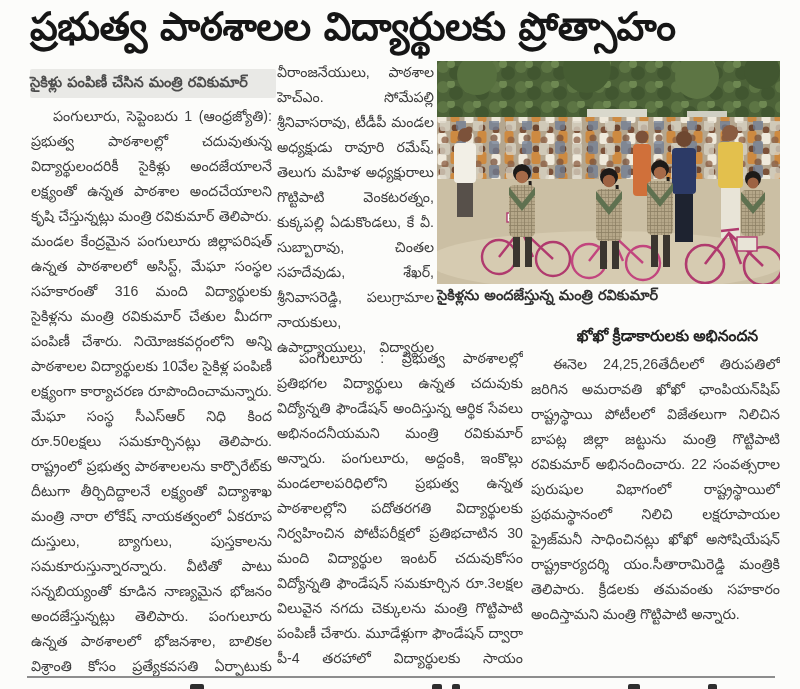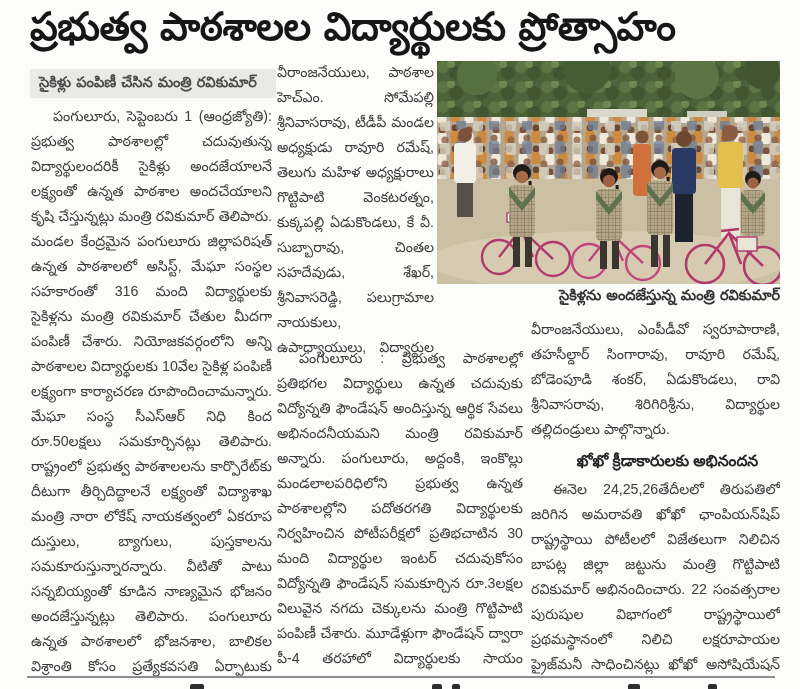--- a/index.html
+++ b/index.html
@@ -17,21 +17,21 @@
     letter-spacing:-0.5px;line-height:62px;white-space:nowrap;
     font-family:"DejaVu Sans",sans-serif;
   }
   
   #subheadbox{
     left:30px;top:69px;width:246px;height:29px;
     background:#e9e9e6;border-radius:2px;
     display:flex;align-items:center;
   }
   #subheadbox .t{
-    padding-left:9px;font-size:14.5px;font-weight:700;color:#4c4c4c;
+    font-size:14.5px;font-weight:700;color:#4c4c4c;
     white-space:nowrap;
   }
   
   .bodytxt{
     font-size:14.2px;line-height:25px;color:#3c3c3c;
     text-align:justify;overflow:hidden;
     font-family:Liberation Sans, sans-serif;
   }
   #col1{left:31px;top:104px;width:241px;height:572px;}
   #col2a{left:277px;top:60px;width:157px;height:297px;}
@@ -44,21 +44,21 @@
     margin:6px 0 4px 0;padding-left:24px;text-align:center;
   }
   
   #photo{
     left:437px;top:61px;width:343px;height:223px;
     background:#9aa57f;overflow:hidden;
   }
   #photo svg{display:block;}
   #caption{
     left:437px;top:287px;width:343px;height:24px;
-    text-align:right;font-size:14.5px;font-weight:700;color:#313131;
+    text-align:left;font-size:14.5px;font-weight:700;color:#313131;
     white-space:nowrap;
   }
   
   #bottomrule{
     left:27px;top:676px;width:748px;height:0;
     border-top:2px solid #8d8d8d;
   }
   .tip{position:absolute;top:684px;height:5px;background:#2e2e2e;border-radius:2px 2px 0 0;}
 </style>
 </head>
@@ -196,21 +196,20 @@
       <circle cx="316" cy="122" r="5.6" fill="#9d6242"></circle>
       <rect x="304" y="129" width="24" height="46" rx="5" fill="url(#chk)"></rect>
       <path d="M304 131 L316 145 L328 131 L328 139 L316 153 L304 139 Z" fill="#5f7150"></path>
     </g>
   </svg>
 </div>
 
 <div id="caption" class="abs">సైకిళ్లను అందజేస్తున్న మంత్రి రవికుమార్</div>
 
 <div id="col3" class="abs bodytxt">
-  <p class="para noindent">వీరాంజనేయులు, ఎంపీడీవో స్వరూపారాణి, తహసీల్దార్ సింగారావు, రావూరి రమేష్, బోడెంపూడి శంకర్, ఏడుకొండలు, రావి శ్రీనివాసరావు, శిరిగిరిశ్రీను, విద్యార్థుల తల్లిదండ్రులు పాల్గొన్నారు.</p>
   <div class="subhead">ఖోఖో క్రీడాకారులకు అభినందన</div>
   <p class="para">ఈనెల 24,25,26తేదీలలో తిరుపతిలో జరిగిన అమరావతి ఖోఖో ఛాంపియన్‌షిప్ రాష్ట్రస్థాయి పోటీలలో విజేతలుగా నిలిచిన బాపట్ల జిల్లా జట్టును మంత్రి గొట్టిపాటి రవికుమార్ అభినందించారు. 22 సంవత్సరాల పురుషుల విభాగంలో రాష్ట్రస్థాయిలో ప్రథమస్థానంలో నిలిచి లక్షరూపాయల ప్రైజ్‌మనీ సాధించినట్లు ఖోఖో అసోషియేషన్ రాష్ట్రకార్యదర్శి యం.సీతారామిరెడ్డి మంత్రికి తెలిపారు. క్రీడలకు తమవంతు సహకారం అందిస్తామని మంత్రి గొట్టిపాటి అన్నారు.</p>
 </div>
 
 <div id="bottomrule" class="abs"></div>
 <div class="tip" style="left:190px;width:14px;"></div>
 <div class="tip" style="left:432px;width:10px;"></div>
 <div class="tip" style="left:452px;width:8px;"></div>
 <div class="tip" style="left:628px;width:12px;"></div>
 <div class="tip" style="left:708px;width:9px;"></div>

